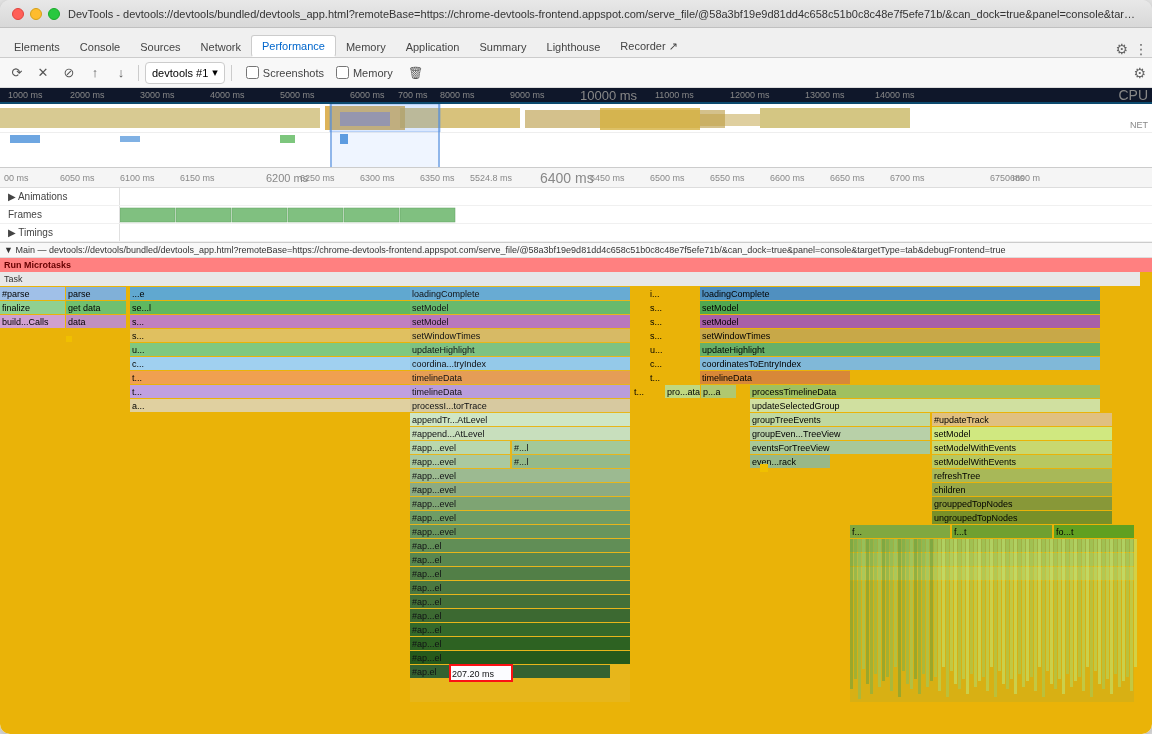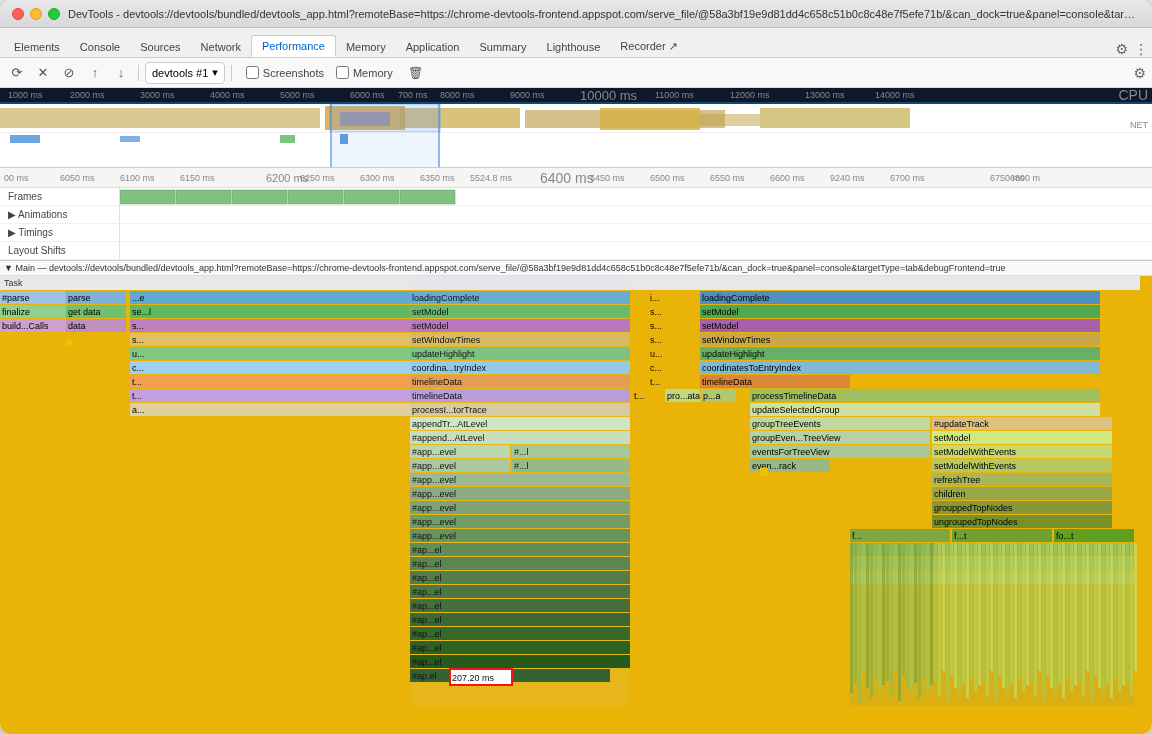--- a/index.html
+++ b/index.html
@@ -397,56 +397,55 @@
       <span style="font-size:11px;color:#888;position:absolute;left:240px;margin-left:26px;">6200 ms</span>
       <span style="font-size:9px;color:#888;position:absolute;left:300px;">6250 ms</span>
       <span style="font-size:9px;color:#888;position:absolute;left:360px;">6300 ms</span>
       <span style="font-size:9px;color:#888;position:absolute;left:420px;">6350 ms</span>
       <span style="font-size:9px;color:#888;position:absolute;left:470px;">5524.8 ms</span>
       <span style="font-size:14px;color:#888;position:absolute;left:540px;">6400 ms</span>
       <span style="font-size:9px;color:#888;position:absolute;left:590px;">6450 ms</span>
       <span style="font-size:9px;color:#888;position:absolute;left:650px;">6500 ms</span>
       <span style="font-size:9px;color:#888;position:absolute;left:710px;">6550 ms</span>
       <span style="font-size:9px;color:#888;position:absolute;left:770px;">6600 ms</span>
-      <span style="font-size:9px;color:#888;position:absolute;left:830px;">9240 ms</span>
+      <span style="font-size:9px;color:#888;position:absolute;left:830px;">6650 ms</span>
       <span style="font-size:9px;color:#888;position:absolute;left:890px;">6700 ms</span>
       <span style="font-size:9px;color:#888;position:absolute;left:950px;margin-left:40px;">6750 ms</span>
       <span style="font-size:9px;color:#888;position:absolute;left:1010px;">6800 m</span>
     </div>
 
     <div style="border-bottom:1px solid #ccc;">
+      <div class="track-row">
+        <div class="track-label">▶ Animations</div>
+        <div class="track-content"></div>
+      </div>
       <div class="track-row">
         <div class="track-label">Frames</div>
         <div class="track-content">
           <svg width="100%" height="18">
             <rect x="0" y="2" width="55" height="14" fill="#80c080" stroke="#60a060" stroke-width="0.5"></rect>
             <rect x="56" y="2" width="55" height="14" fill="#80c080" stroke="#60a060" stroke-width="0.5"></rect>
             <rect x="112" y="2" width="55" height="14" fill="#80c080" stroke="#60a060" stroke-width="0.5"></rect>
             <rect x="168" y="2" width="55" height="14" fill="#80c080" stroke="#60a060" stroke-width="0.5"></rect>
             <rect x="224" y="2" width="55" height="14" fill="#80c080" stroke="#60a060" stroke-width="0.5"></rect>
             <rect x="280" y="2" width="55" height="14" fill="#80c080" stroke="#60a060" stroke-width="0.5"></rect>
           </svg>
         </div>
       </div>
       <div class="track-row">
-        <div class="track-label">▶ Animations</div>
-        <div class="track-content"></div>
-      </div>
-      <div class="track-row">
         <div class="track-label">▶ Timings</div>
         <div class="track-content"></div>
       </div>
-      <div class="track-row">
-        <div class="track-label">Layout Shifts</div>
-        <div class="track-content"></div>
-      </div>
     </div>
 
     <div class="url-bar" style="font-size:9px;padding:2px 4px;background:#f8f8f8;border-bottom:1px solid #ddd;">▼ Main — devtools://devtools/bundled/devtools_app.html?remoteBase=https://chrome-devtools-frontend.appspot.com/serve_file/@58a3bf19e9d81dd4c658c51b0c8c48e7f5efe71b/&amp;can_dock=true&amp;panel=console&amp;targetType=tab&amp;debugFrontend=true</div>
 
+    <div style="height:14px; background:#ff8080; position:relative; flex-shrink:0;">
+      <span style="font-size:9px;color:#600;padding:1px 4px;font-weight:bold;">Run Microtasks</span>
+    </div>
 
     <div class="main-timeline-container">
       <div style="flex:1; overflow:hidden; position:relative;">
 
         <div style="position:relative; width:100%; height:100%; overflow:auto;">
           <svg width="1140" height="430" style="display:block;">
 
             <rect x="0" y="0" width="1140" height="14" fill="#e8e8e8"></rect>
             <text x="4" y="10" font-size="9" fill="#333">Task</text>
 

